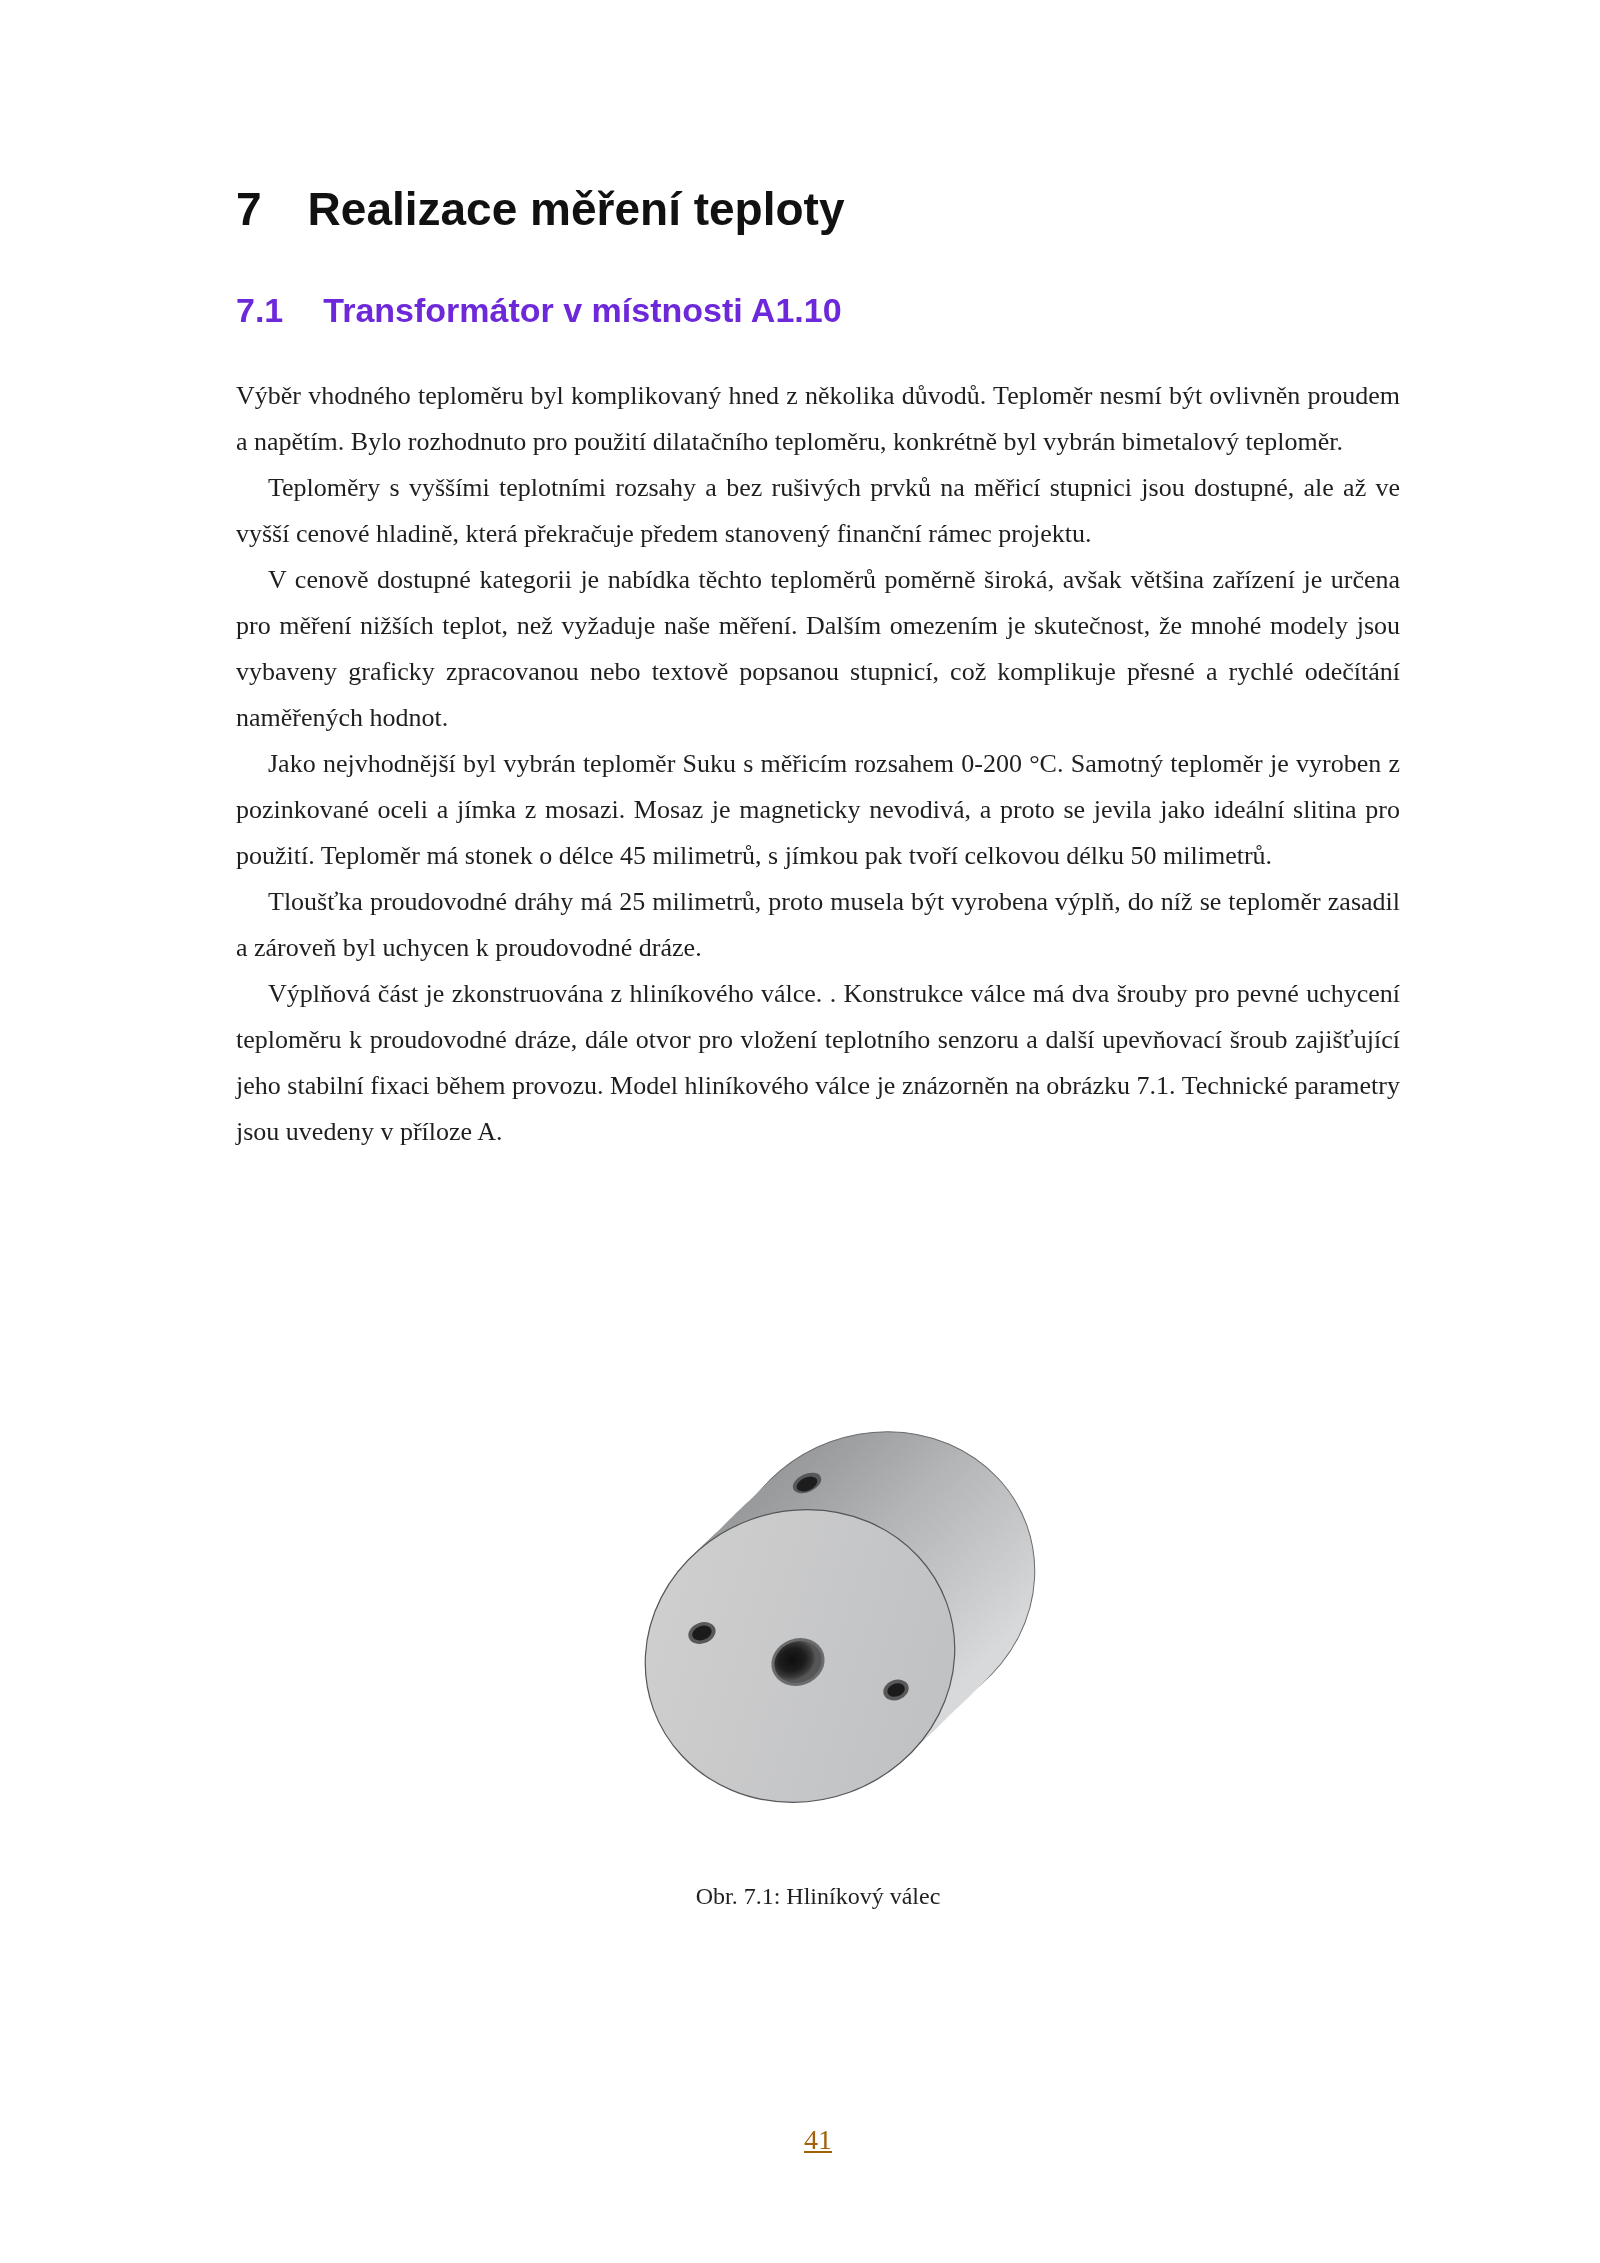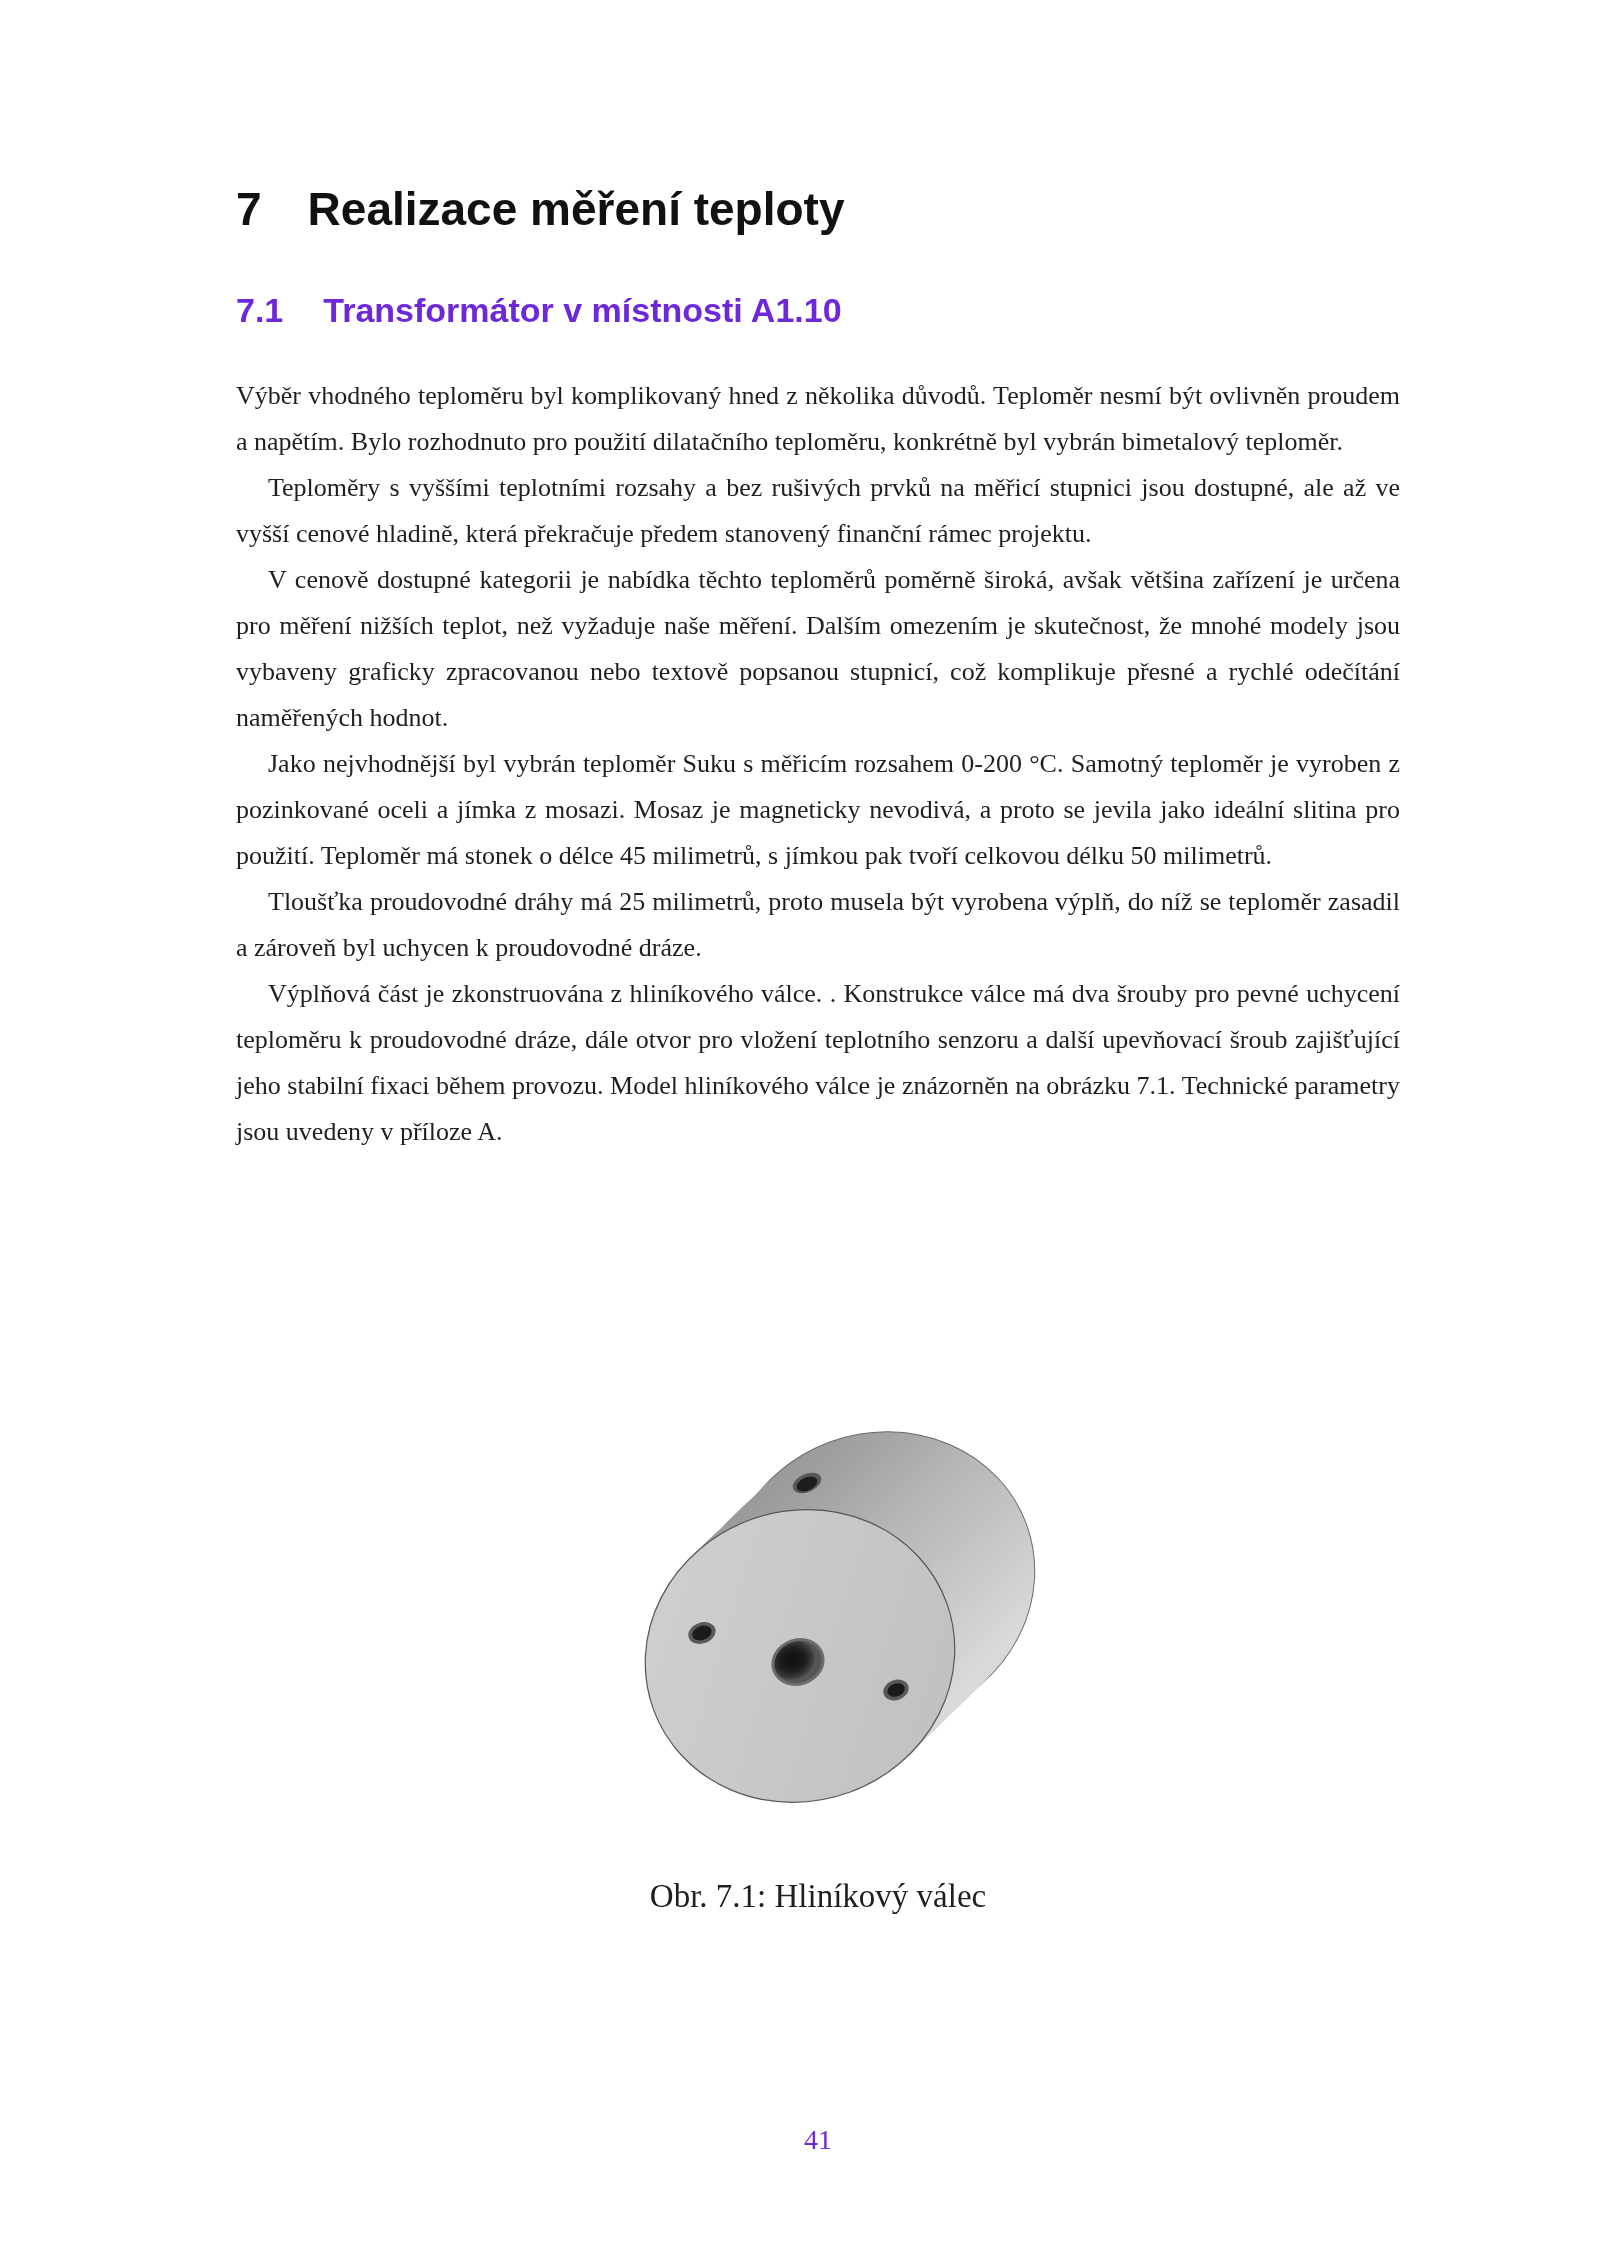--- a/index.html
+++ b/index.html
@@ -57,32 +57,33 @@
     top: 1428px;
     width: 400px;
     height: 400px;
   }
   .caption {
     position: absolute;
     left: 236px;
     top: 1878px;
     width: 1164px;
     text-align: center;
-    font-size: 33px;
+    font-size: 24px;
     line-height: 36px;
     color: #1f1f1f;
   }
   .pageno {
     position: absolute;
     left: 236px;
     top: 2124px;
     width: 1164px;
     text-align: center;
     font-size: 28px;
-    color: #6d28d9;
+    color: #a16207;
+    text-decoration: underline;
   }
 </style>
 </head>
 <body>
 
 <div class="page">
 
   <div class="h-section">
     <span class="num">7</span>
     <span>Realizace měření teploty</span>

